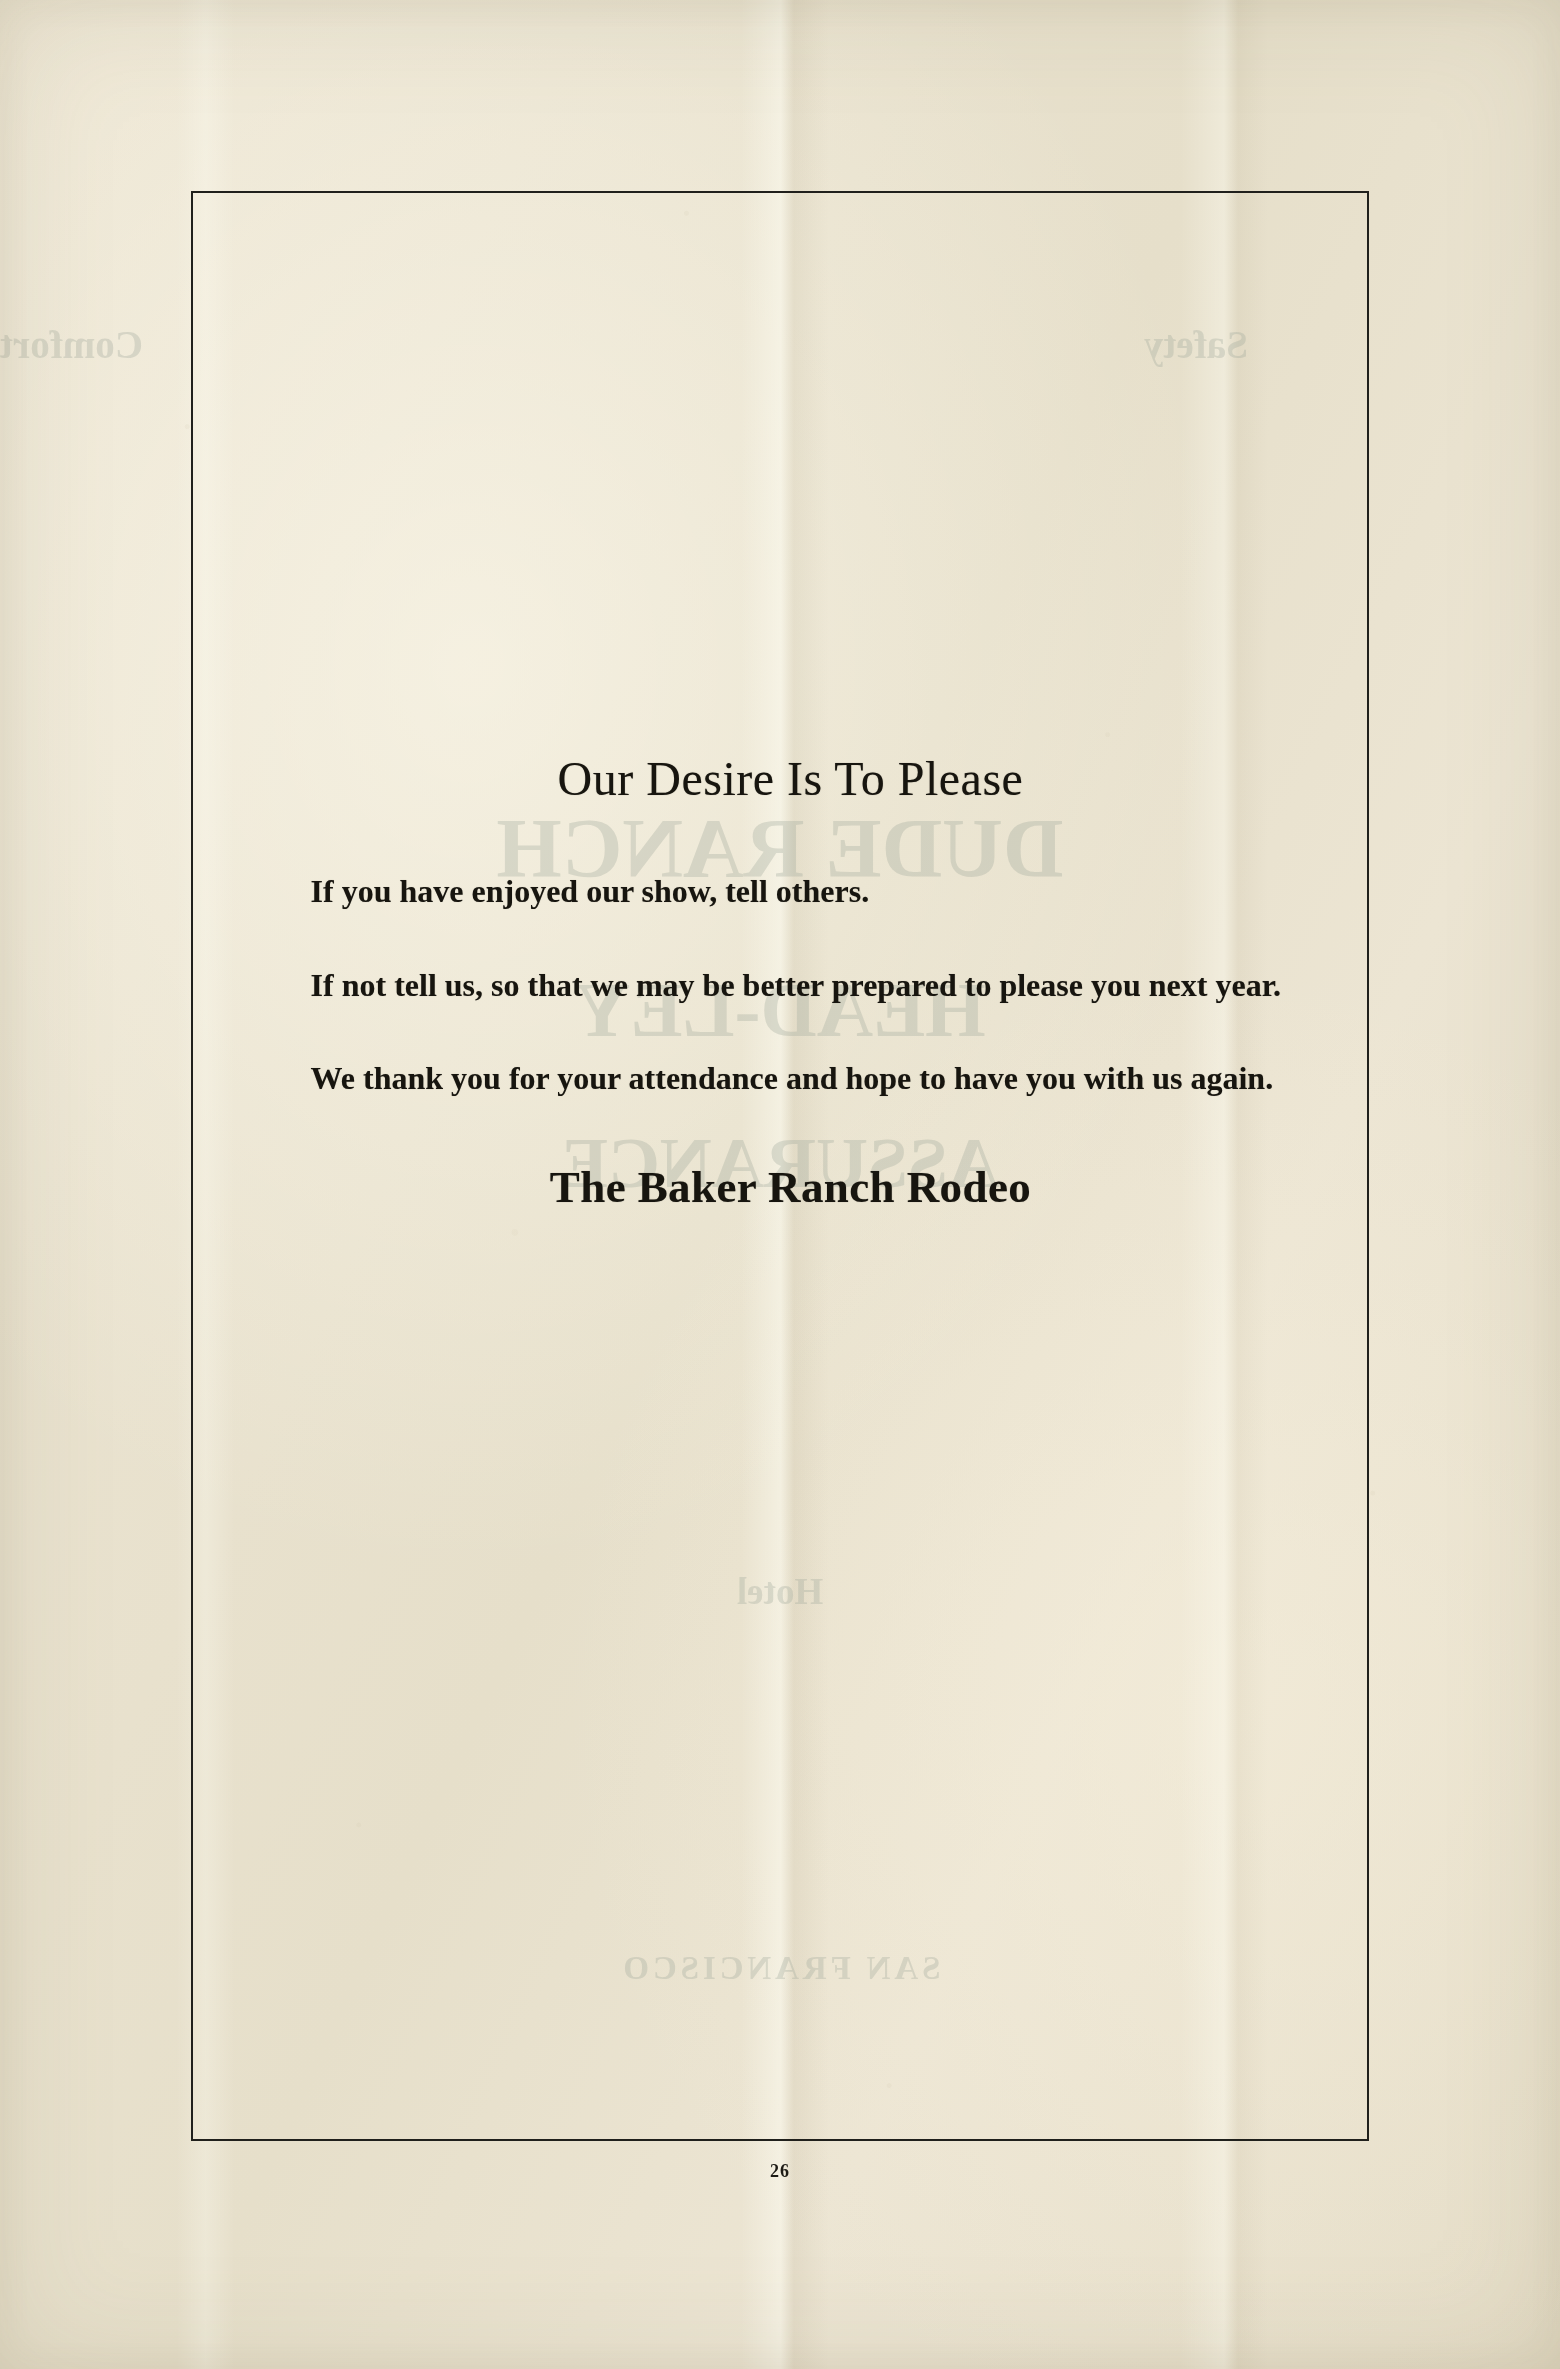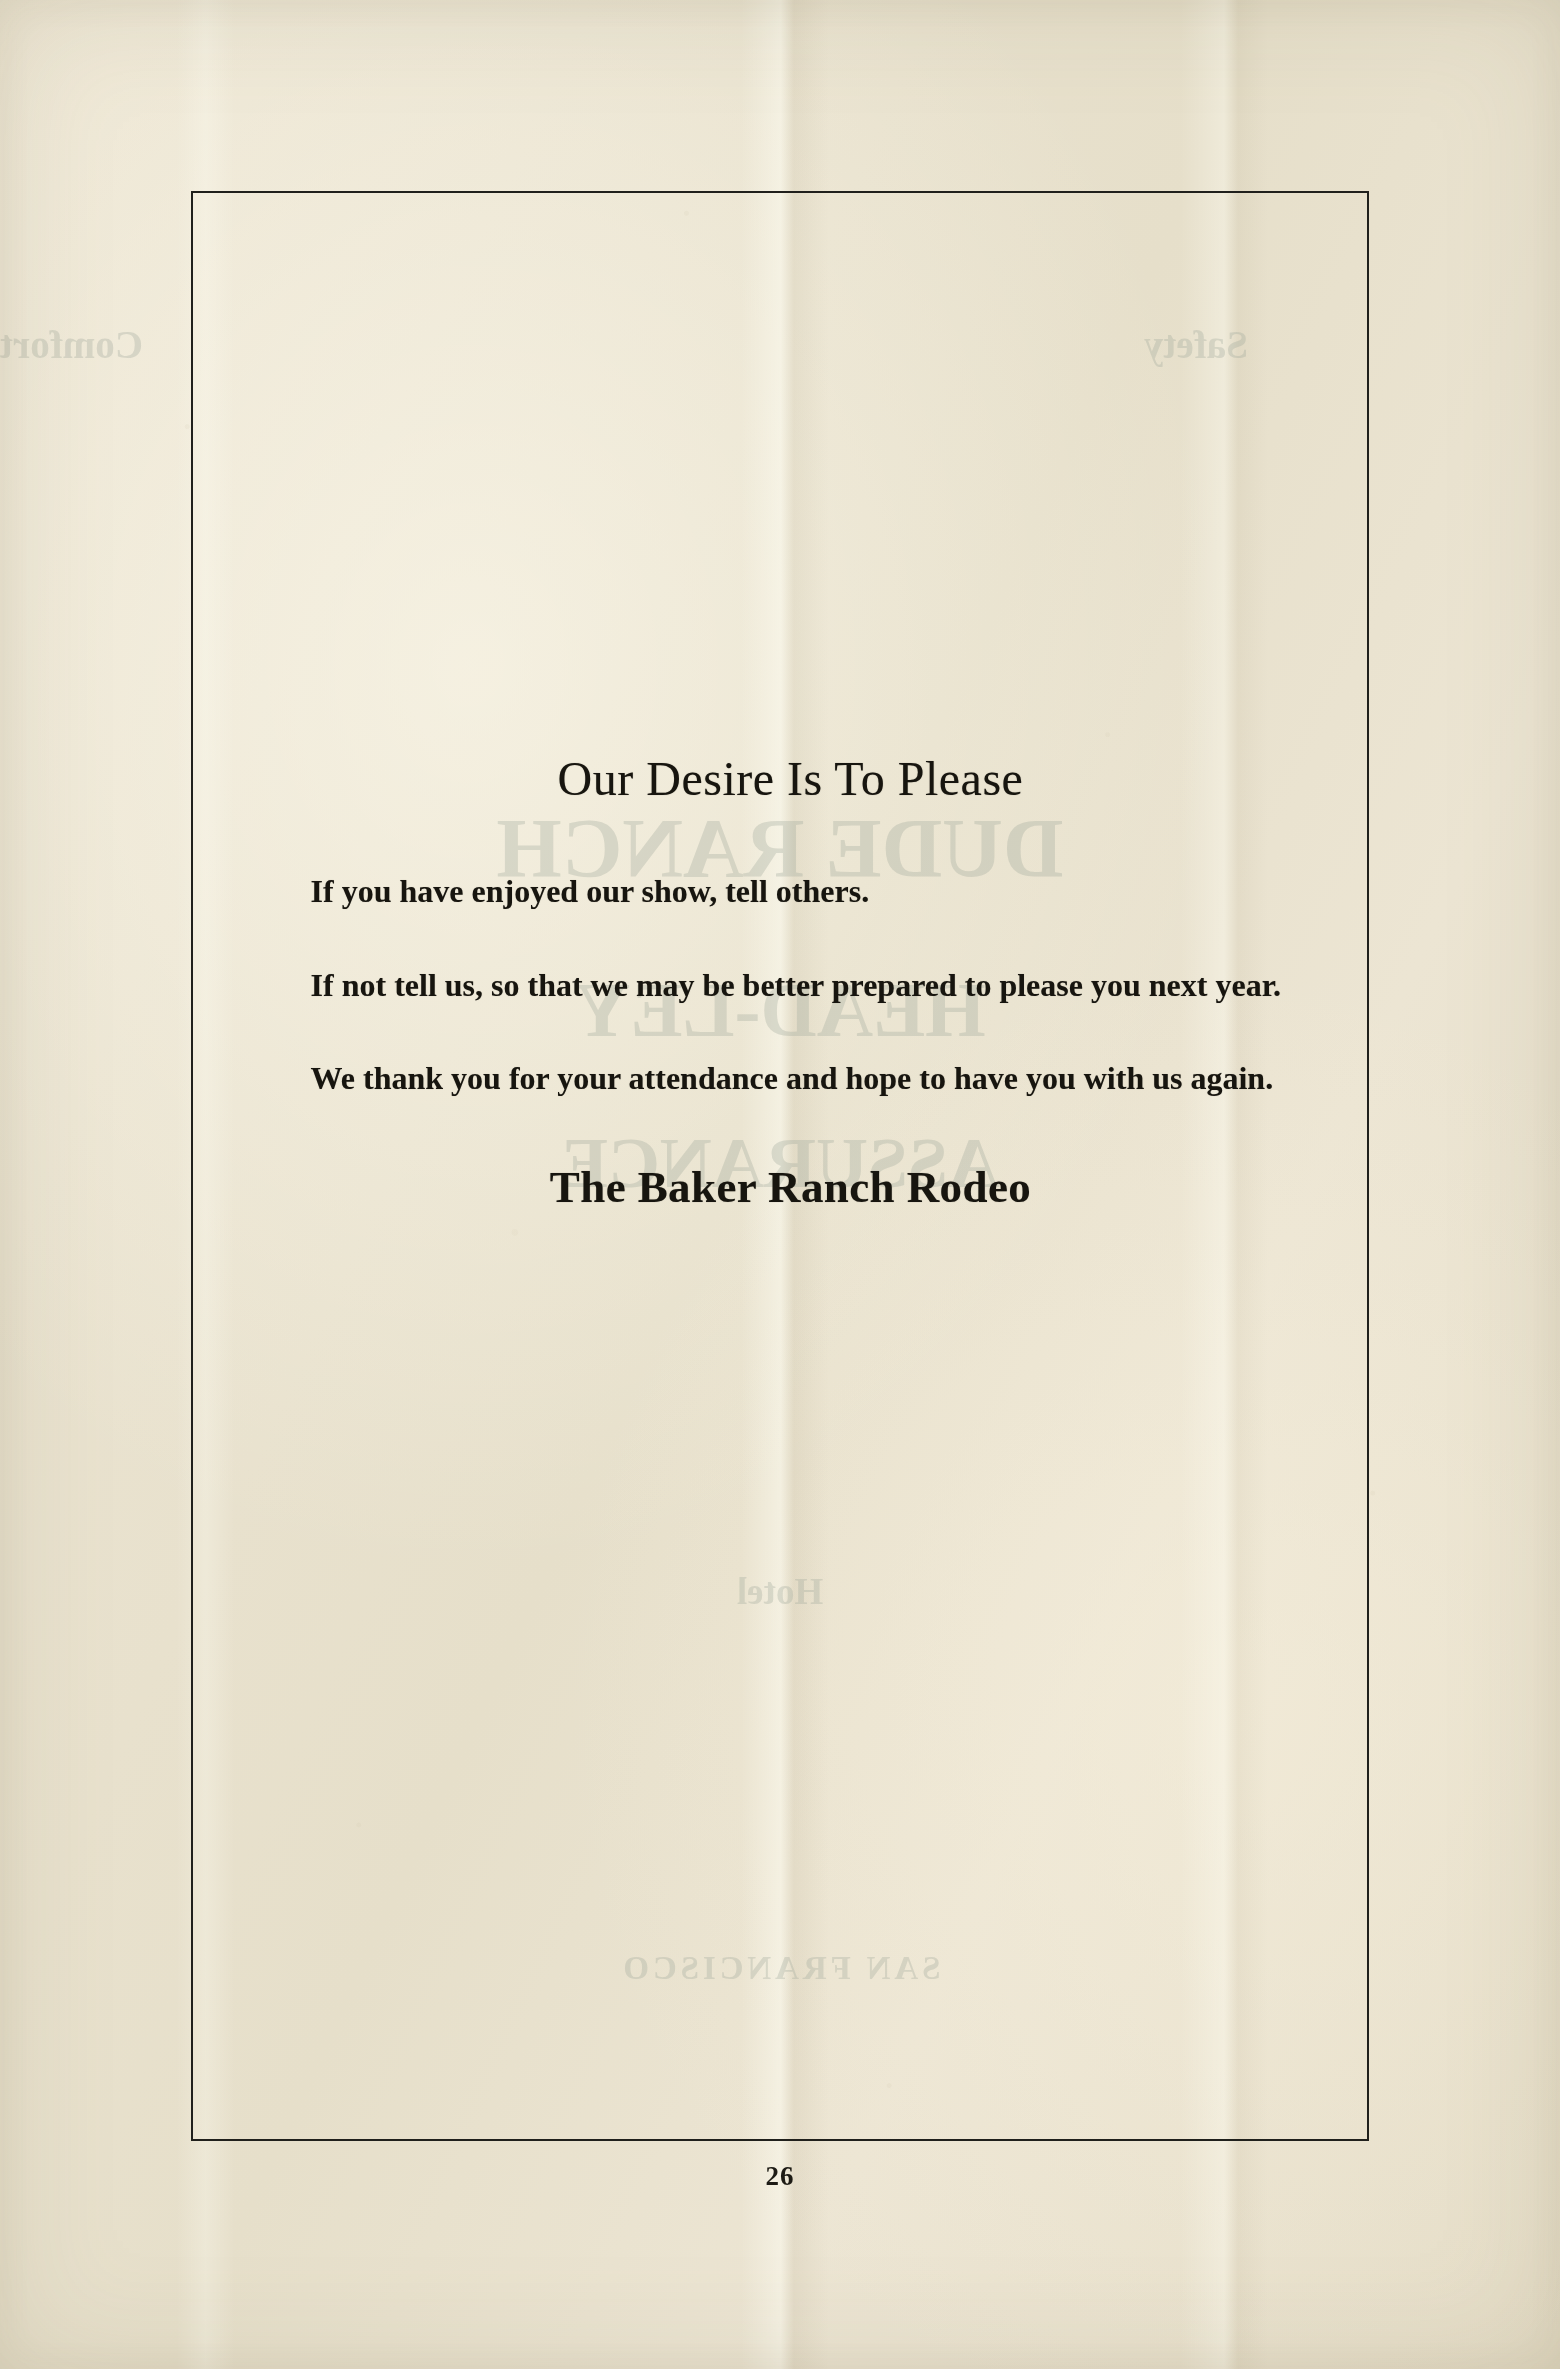--- a/index.html
+++ b/index.html
@@ -133,21 +133,21 @@
     text-shadow: 0 0 1px rgba(30,25,15,0.35);
   }
 
   
   .folio {
     position: absolute;
     left: 0;
     right: 0;
     top: 2161px;
     text-align: center;
-    font-size: 27px;
+    font-size: 18px;
     font-weight: bold;
     color: #1d1b15;
     letter-spacing: 1px;
   }
 </style>
 </head>
 <body>
 
 <div class="page">
 

